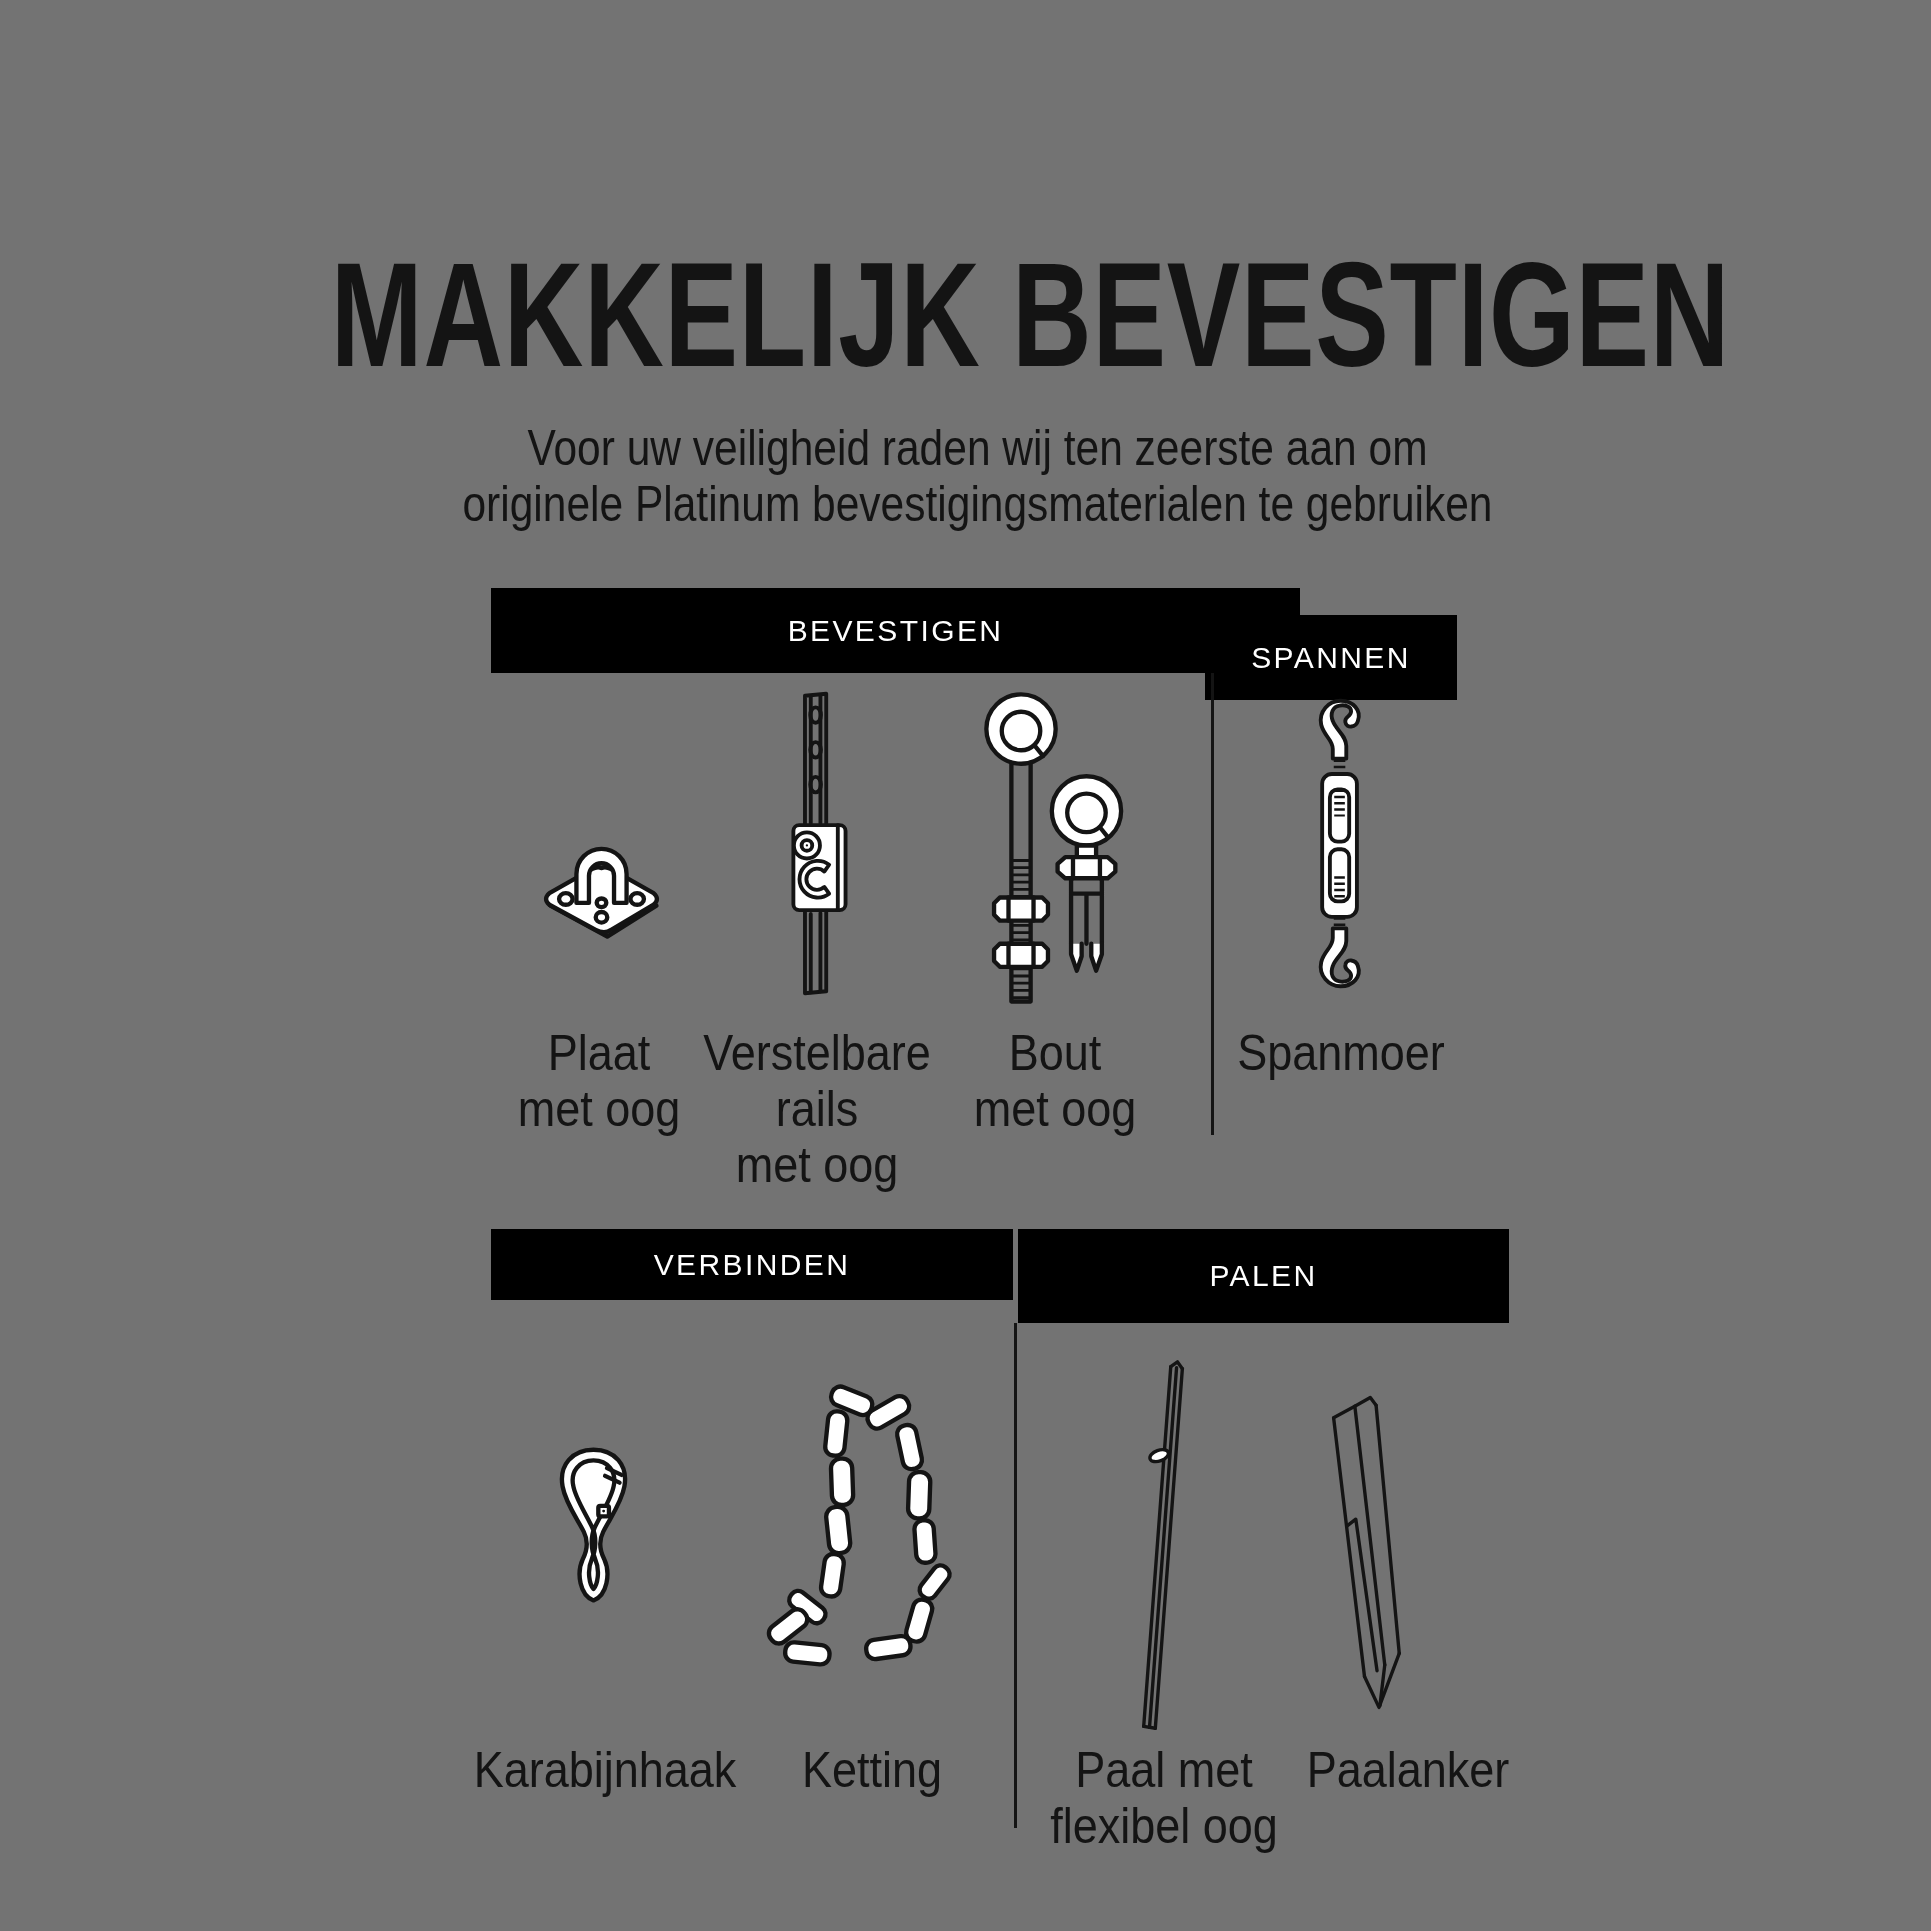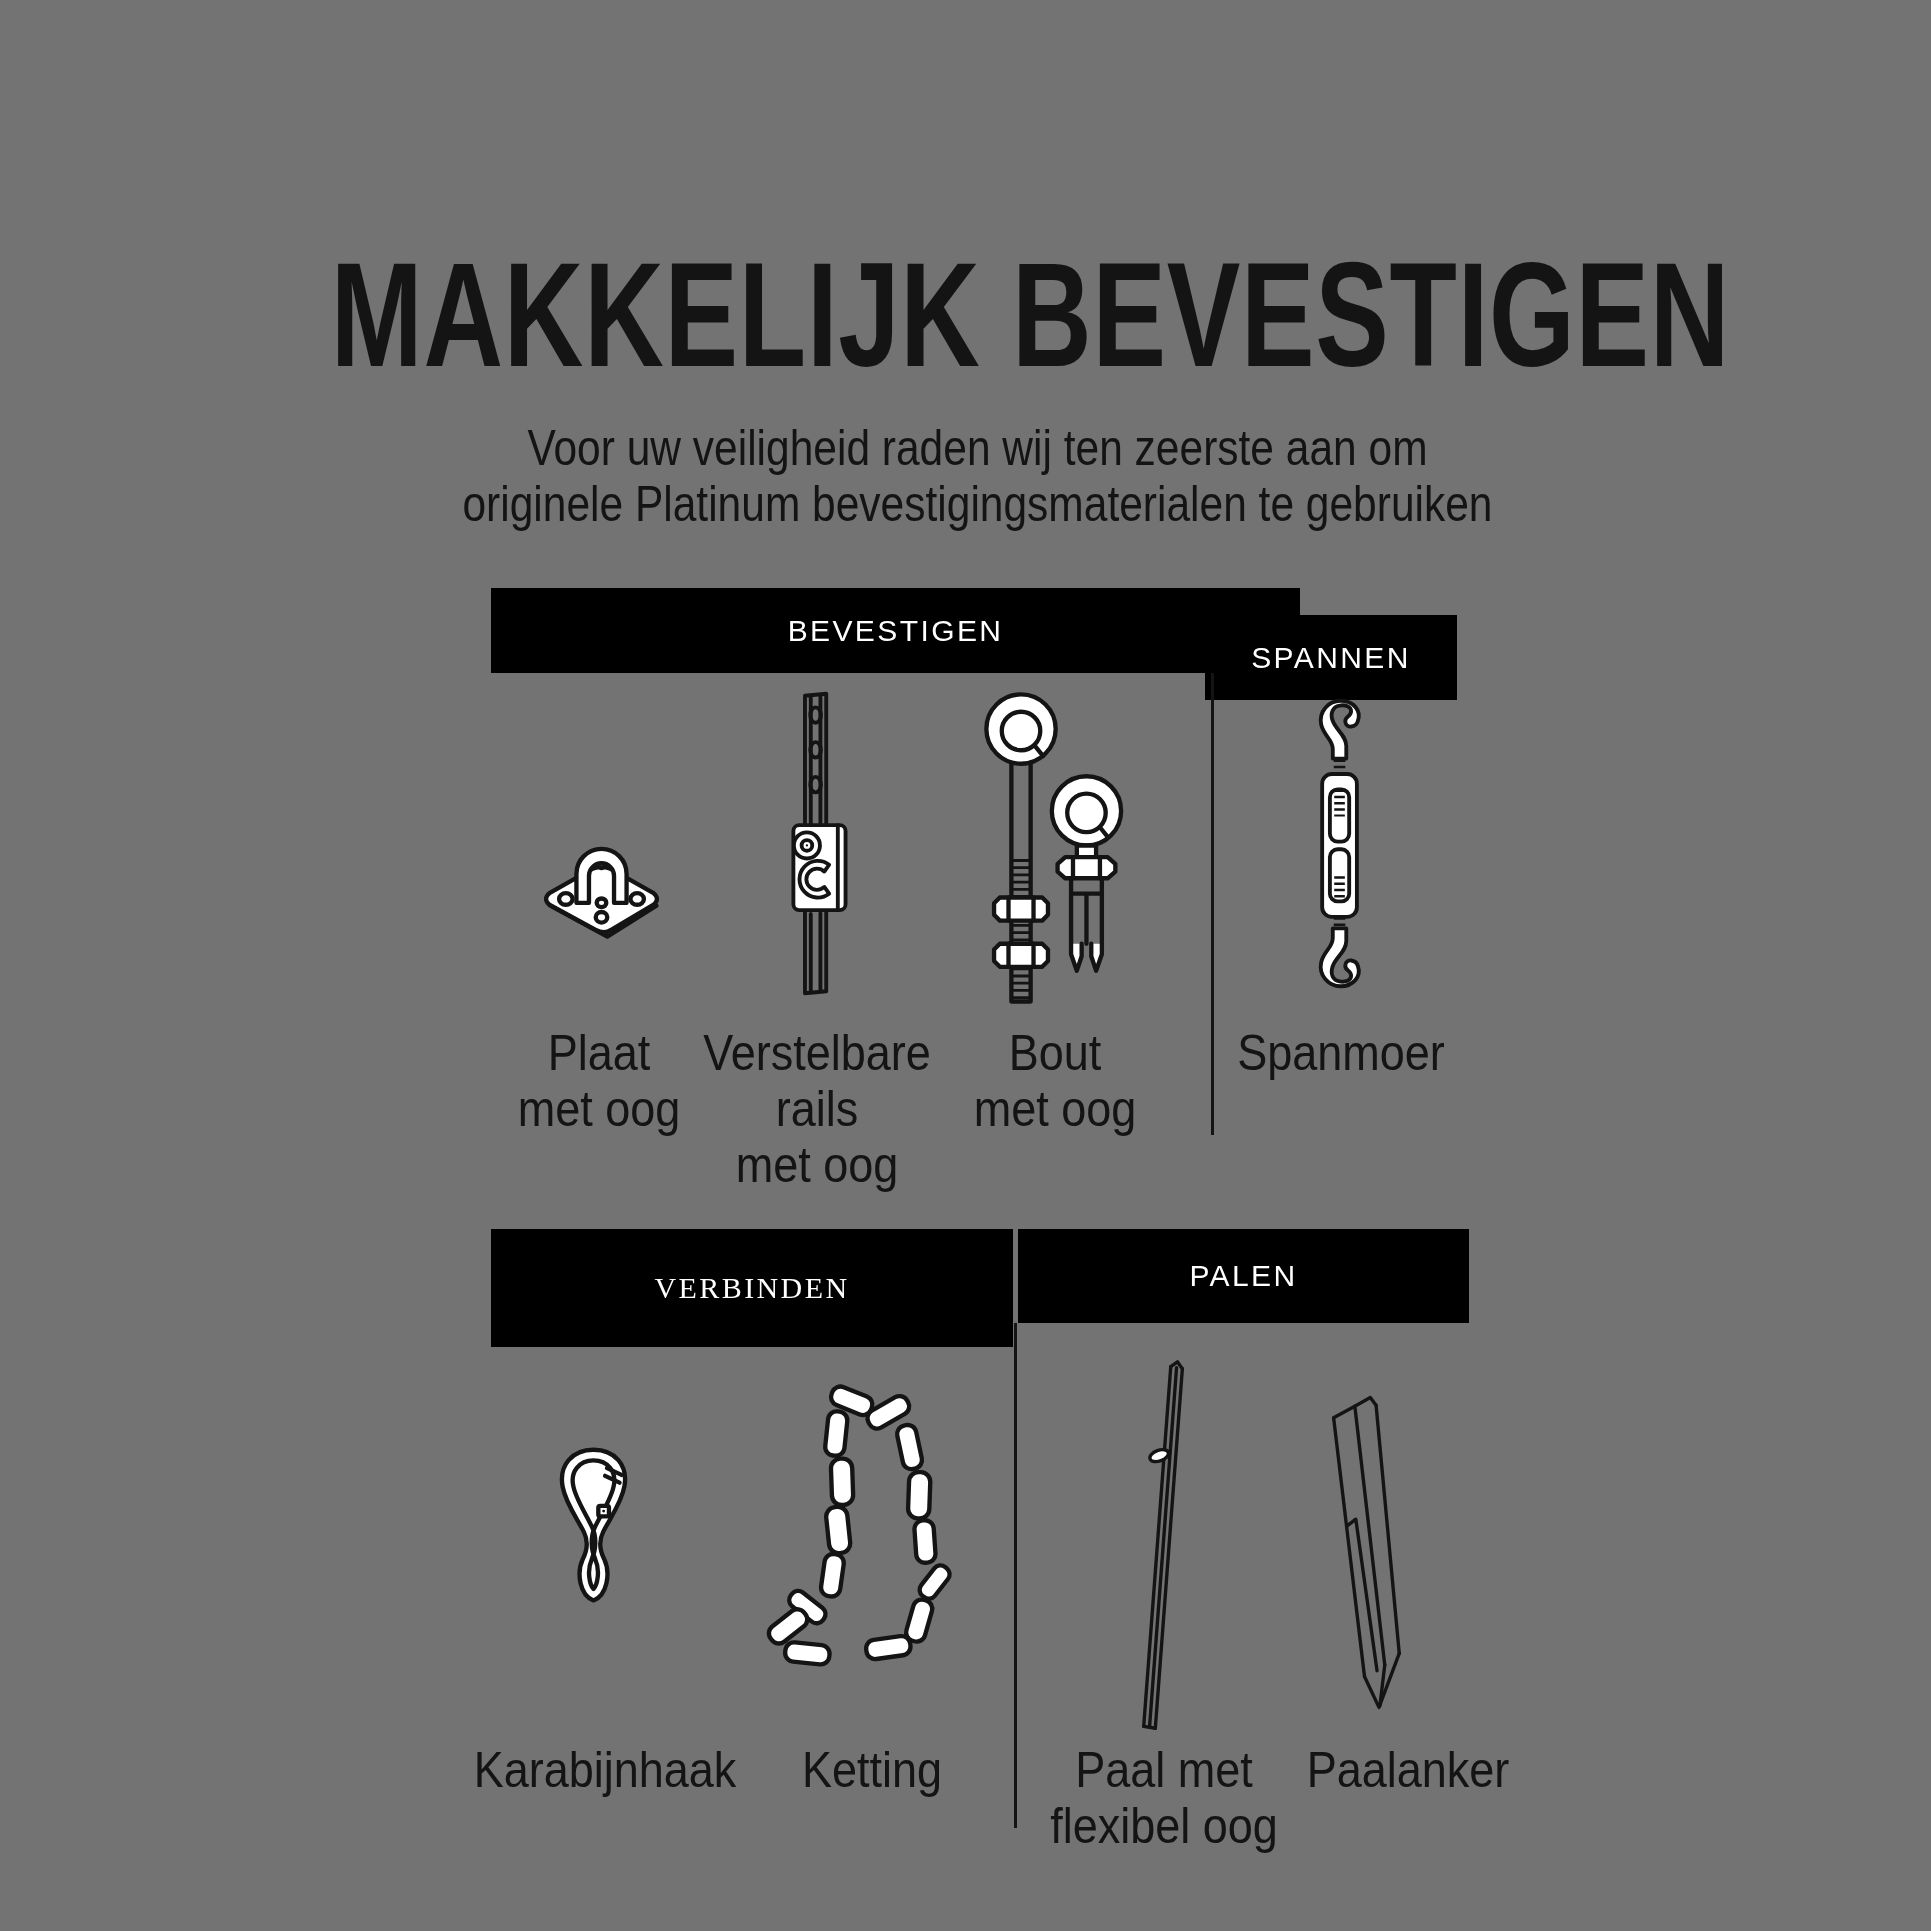--- a/index.html
+++ b/index.html
@@ -48,24 +48,24 @@
   </div>
 
   <div class="bar" style="left:491px;top:588px;width:809px;height:85px;">
     <span>BEVESTIGEN</span>
   </div>
   <div class="bar" style="left:1205px;top:588px;width:252px;height:85px;margin-top:27px;">
     <span>SPANNEN</span>
   </div>
   <div class="vline" style="left:1211px;top:673px;height:462px;"></div>
 
-  <div class="bar" style="left:491px;top:1229px;width:522px;height:118px;font-family:Liberation Serif, serif;">
+  <div class="bar" style="left:491px;top:1229px;width:522px;height:71px;">
     <span>VERBINDEN</span>
   </div>
-  <div class="bar" style="left:1018px;top:1229px;width:451px;height:94px;">
+  <div class="bar" style="left:1018px;top:1229px;width:491px;height:94px;">
     <span>PALEN</span>
   </div>
   <div class="vline" style="left:1014px;top:1323px;height:505px;"></div>
 
   <div class="icon" style="left:534px;top:814px;">
     <svg width="135" height="140" viewBox="0 0 140 145" fill="none" stroke="#141414" stroke-width="4.5" stroke-linecap="round" stroke-linejoin="round">
       <path d="M127,95 L76,127 L17,95"></path>
       <path d="M70,56 Q74,54 80,57 L124,82 Q131,88 124,94 L80,120 Q73,125 64,120 L16,94 Q9,88 16,82 L60,57 Q66,54 70,56 Z" fill="#ffffff"></path>
       <ellipse cx="33" cy="88" rx="7" ry="6" fill="#ffffff"></ellipse>
       <ellipse cx="107" cy="88" rx="7" ry="6" fill="#ffffff"></ellipse>

